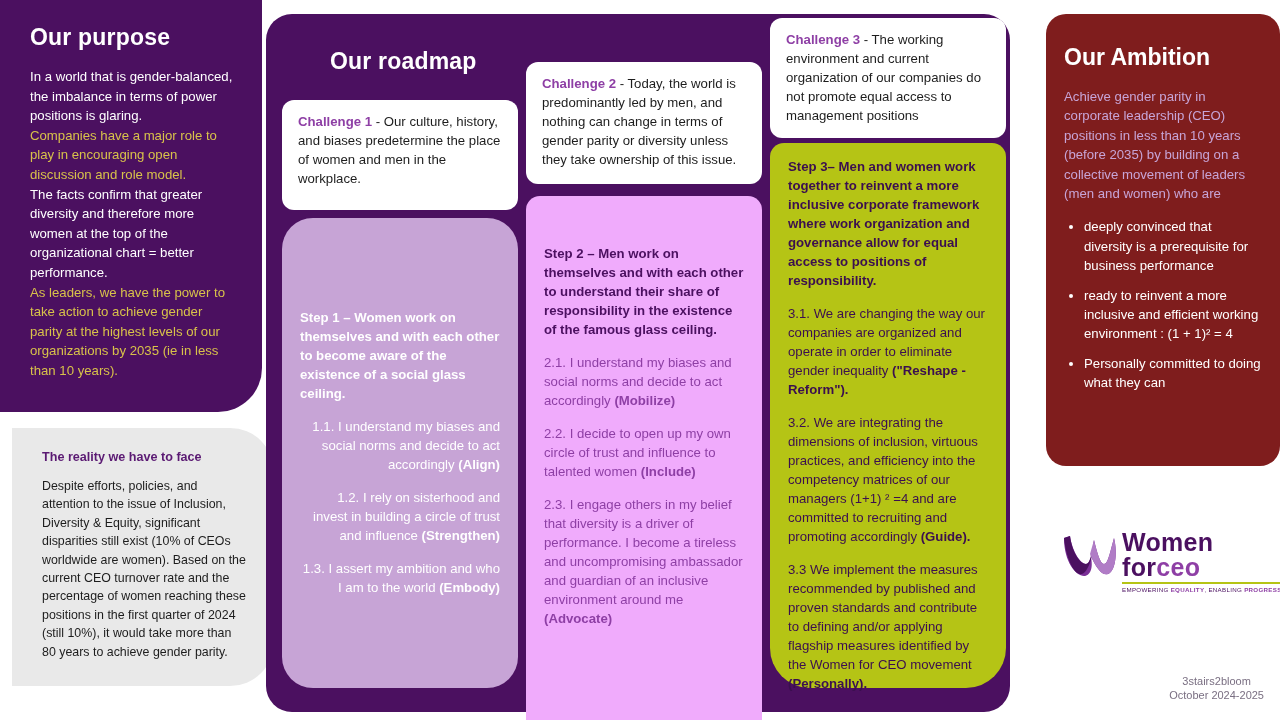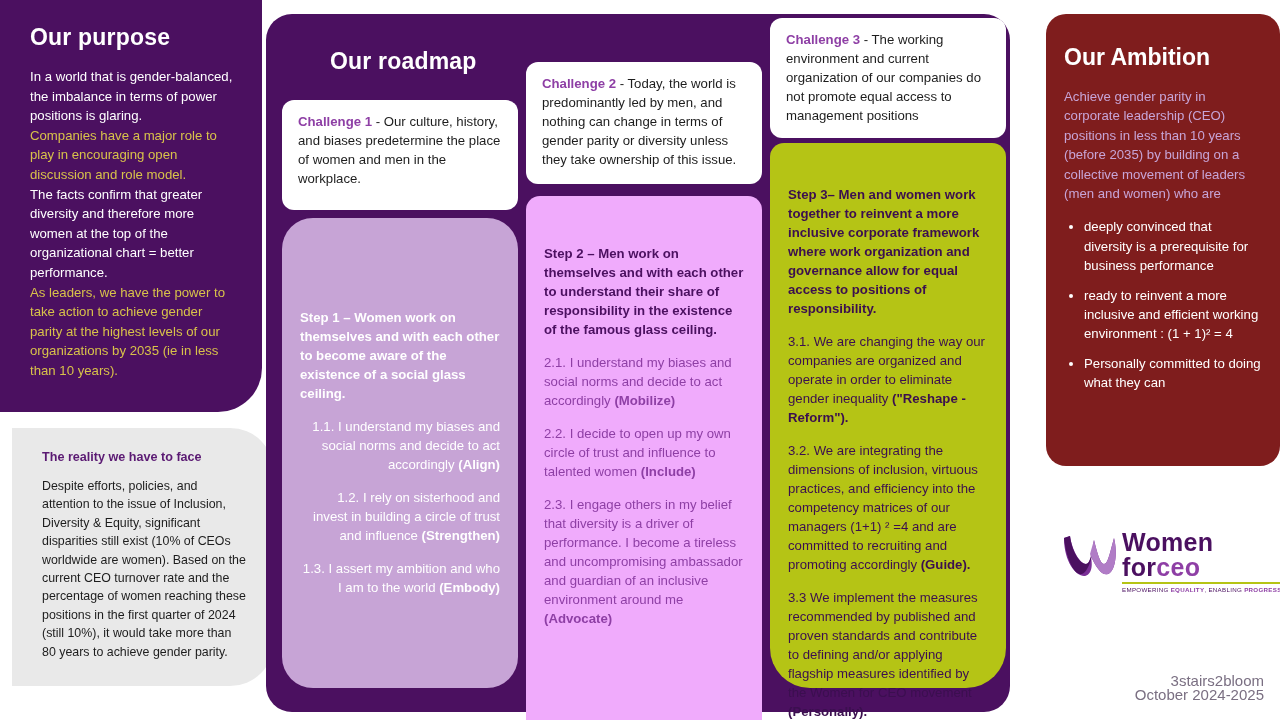--- a/index.html
+++ b/index.html
@@ -140,21 +140,21 @@
   }
   .s2 .head { font-weight: bold; color: #4b1060; }
   .s2 .body { color: #8e3fa5; }
   .s3 {
     left: 770px; top: 143px; width: 236px; height: 545px;
     background: #b5c415;
     color: #3b0f4f;
     border-bottom-left-radius: 40px;
     border-bottom-right-radius: 40px;
   }
-  .s3 .head { font-weight: bold; color: #3b0f4f; margin-top: 28px; }
+  .s3 .head { font-weight: bold; color: #3b0f4f; }
   .s3 .body { color: #3b0f4f; }
 
   .step .block { margin-bottom: 14px; }
   .step .spacer-top { height: 76px; }
   .s2 .spacer-top { height: 34px; }
   .s3 .spacer-top { height: 0px; }
   .bold { font-weight: bold; }
 
   
   .ambition-panel {
@@ -230,23 +230,23 @@
     height: 2px;
     background: #b5c415;
     margin-top: 3px;
   }
 
   
   .footer {
     position: absolute;
     right: 34px;
     bottom: 18px;
-    text-align: right;
+    text-align: center;
     color: #7a6f82;
-    font-size: 15px;
+    font-size: 11px;
     line-height: 14px;
   }
 </style>
 </head>
 <body>
 
 <div class="stage">
 
   <section class="purpose-panel">
     <h1 class="purpose-title">Our purpose</h1>

